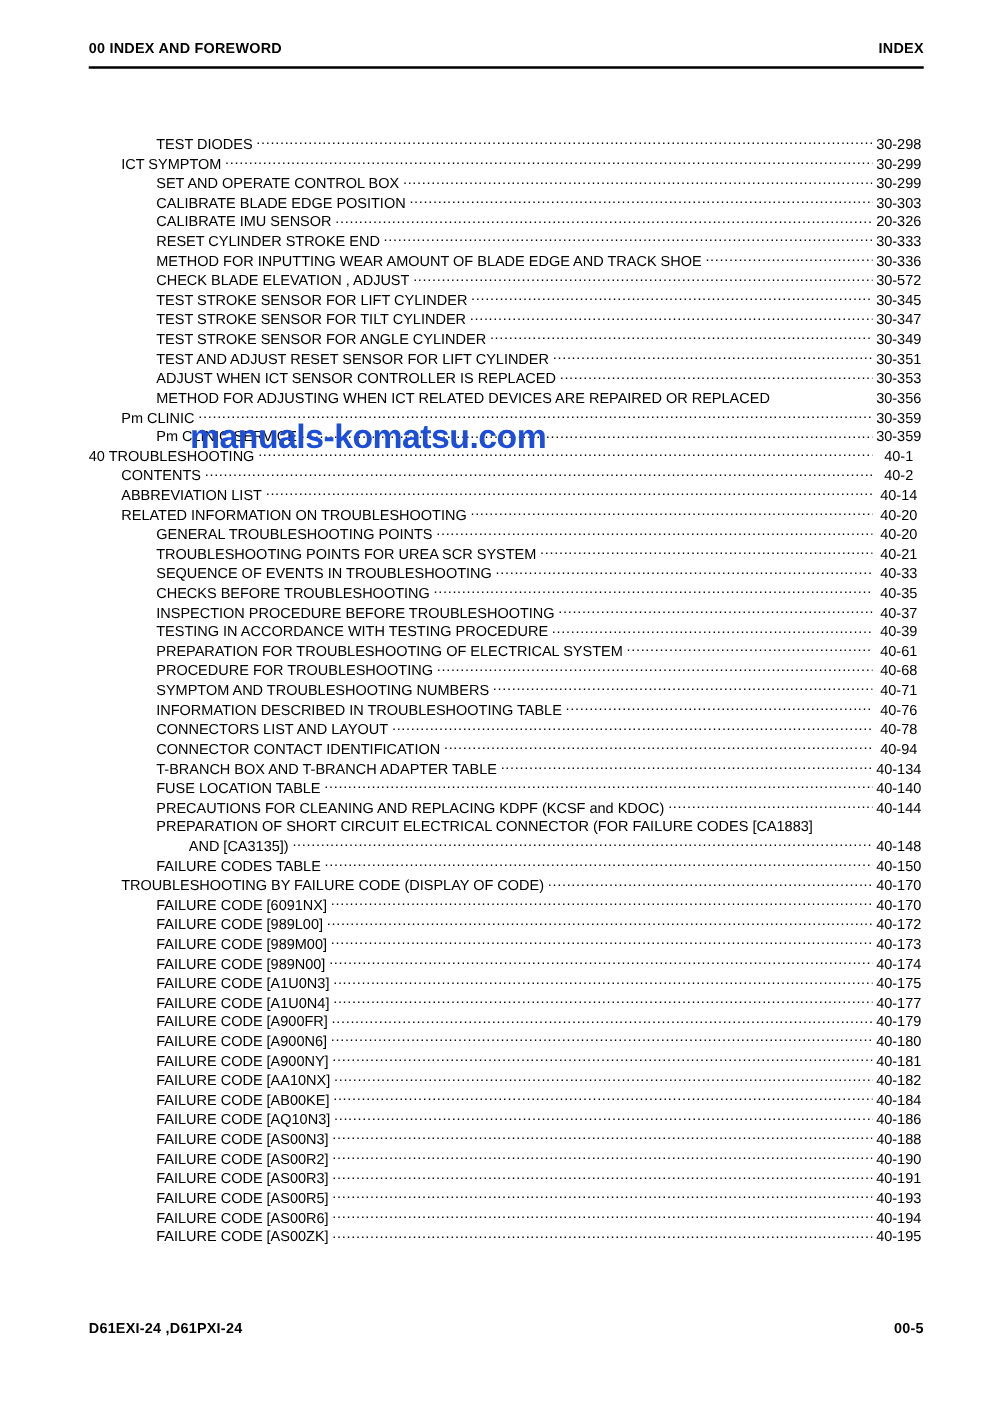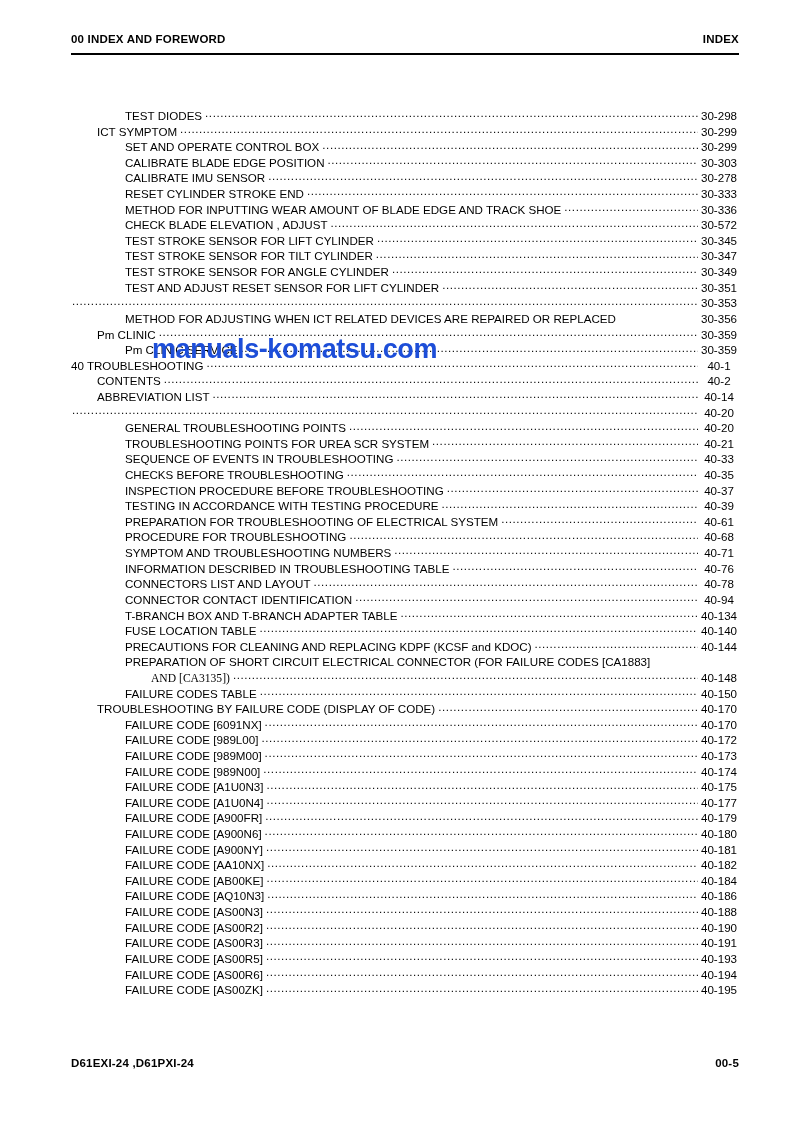--- a/index.html
+++ b/index.html
@@ -85,21 +85,21 @@
   .toc-page {
     flex: 0 0 auto;
     text-align: center;
     min-width: 40px;
   }
 
   
   .lvl0 .toc-title { padding-left: 0px; }
   .lvl1 .toc-title { padding-left: 26px; }
   .lvl2 .toc-title { padding-left: 54px; }
-  .lvl3 .toc-title { padding-left: 80px; font-family: Liberation Serif, serif; }
+  .lvl3 .toc-title { padding-left: 80px; }
   .toc-row.noleader .toc-title { flex: 1 1 auto; }
 
   
   .watermark {
     position: absolute;
     left: 152px;
     top: 334px;
     font-size: 27px;
     font-weight: bold;
     letter-spacing: -0.4px;
@@ -149,21 +149,21 @@
         <span class="toc-page">30-299</span>
       </div>
       <div class="toc-row lvl2">
         <span class="toc-title">CALIBRATE BLADE EDGE POSITION</span>
         <span class="toc-leader"></span>
         <span class="toc-page">30-303</span>
       </div>
       <div class="toc-row lvl2">
         <span class="toc-title">CALIBRATE IMU SENSOR</span>
         <span class="toc-leader"></span>
-        <span class="toc-page">30-278</span>
+        <span class="toc-page">20-326</span>
       </div>
       <div class="toc-row lvl2">
         <span class="toc-title">RESET CYLINDER STROKE END</span>
         <span class="toc-leader"></span>
         <span class="toc-page">30-333</span>
       </div>
       <div class="toc-row lvl2">
         <span class="toc-title">METHOD FOR INPUTTING WEAR AMOUNT OF BLADE EDGE AND TRACK SHOE</span>
         <span class="toc-leader"></span>
         <span class="toc-page">30-336</span>
@@ -187,20 +187,21 @@
         <span class="toc-title">TEST STROKE SENSOR FOR ANGLE CYLINDER</span>
         <span class="toc-leader"></span>
         <span class="toc-page">30-349</span>
       </div>
       <div class="toc-row lvl2">
         <span class="toc-title">TEST AND ADJUST RESET SENSOR FOR LIFT CYLINDER</span>
         <span class="toc-leader"></span>
         <span class="toc-page">30-351</span>
       </div>
       <div class="toc-row lvl2">
+        <span class="toc-title">ADJUST WHEN ICT SENSOR CONTROLLER IS REPLACED</span>
         <span class="toc-leader"></span>
         <span class="toc-page">30-353</span>
       </div>
       <div class="toc-row lvl2 noleader">
         <span class="toc-title">METHOD FOR ADJUSTING WHEN ICT RELATED DEVICES ARE REPAIRED OR REPLACED</span>
         <span class="toc-page">30-356</span>
       </div>
       <div class="toc-row lvl1">
         <span class="toc-title">Pm CLINIC</span>
         <span class="toc-leader"></span>
@@ -220,20 +221,21 @@
         <span class="toc-title">CONTENTS</span>
         <span class="toc-leader"></span>
         <span class="toc-page">40-2</span>
       </div>
       <div class="toc-row lvl1">
         <span class="toc-title">ABBREVIATION LIST</span>
         <span class="toc-leader"></span>
         <span class="toc-page">40-14</span>
       </div>
       <div class="toc-row lvl1">
+        <span class="toc-title">RELATED INFORMATION ON TROUBLESHOOTING</span>
         <span class="toc-leader"></span>
         <span class="toc-page">40-20</span>
       </div>
       <div class="toc-row lvl2">
         <span class="toc-title">GENERAL TROUBLESHOOTING POINTS</span>
         <span class="toc-leader"></span>
         <span class="toc-page">40-20</span>
       </div>
       <div class="toc-row lvl2">
         <span class="toc-title">TROUBLESHOOTING POINTS FOR UREA SCR SYSTEM</span>

